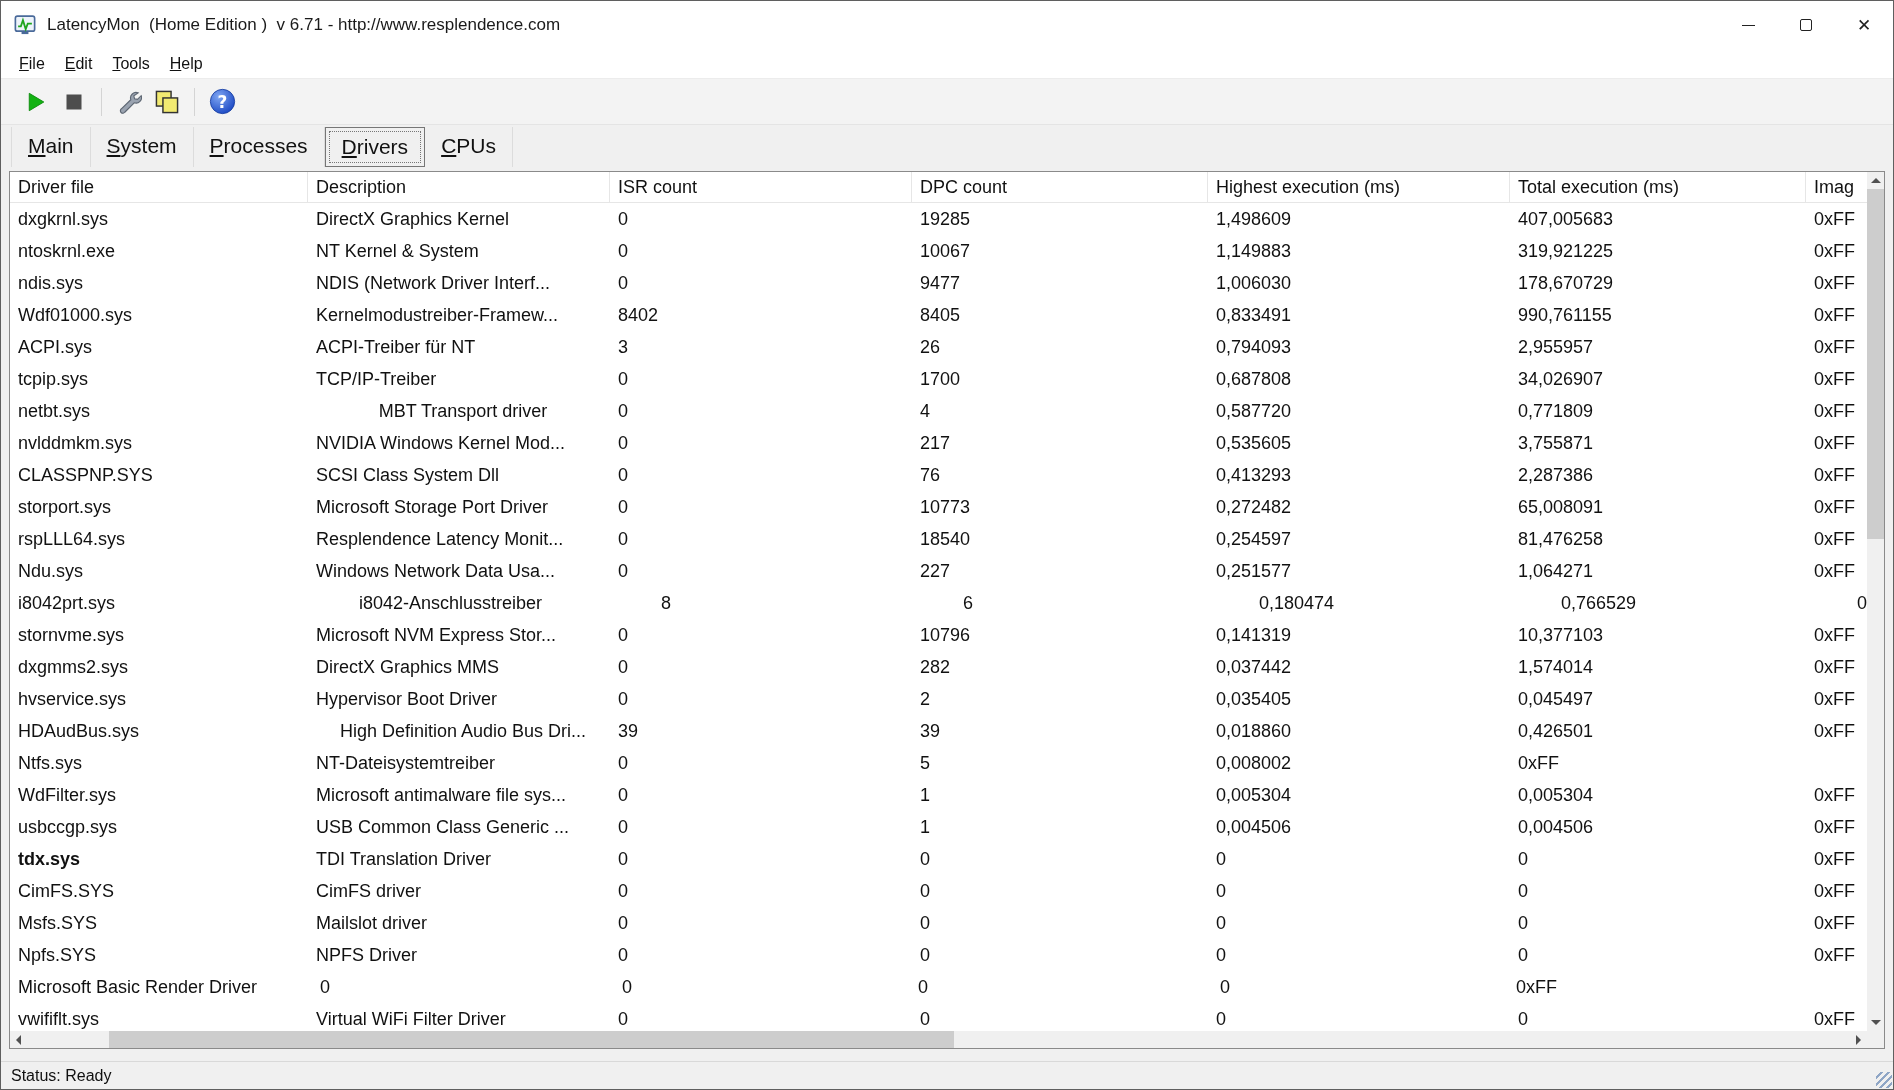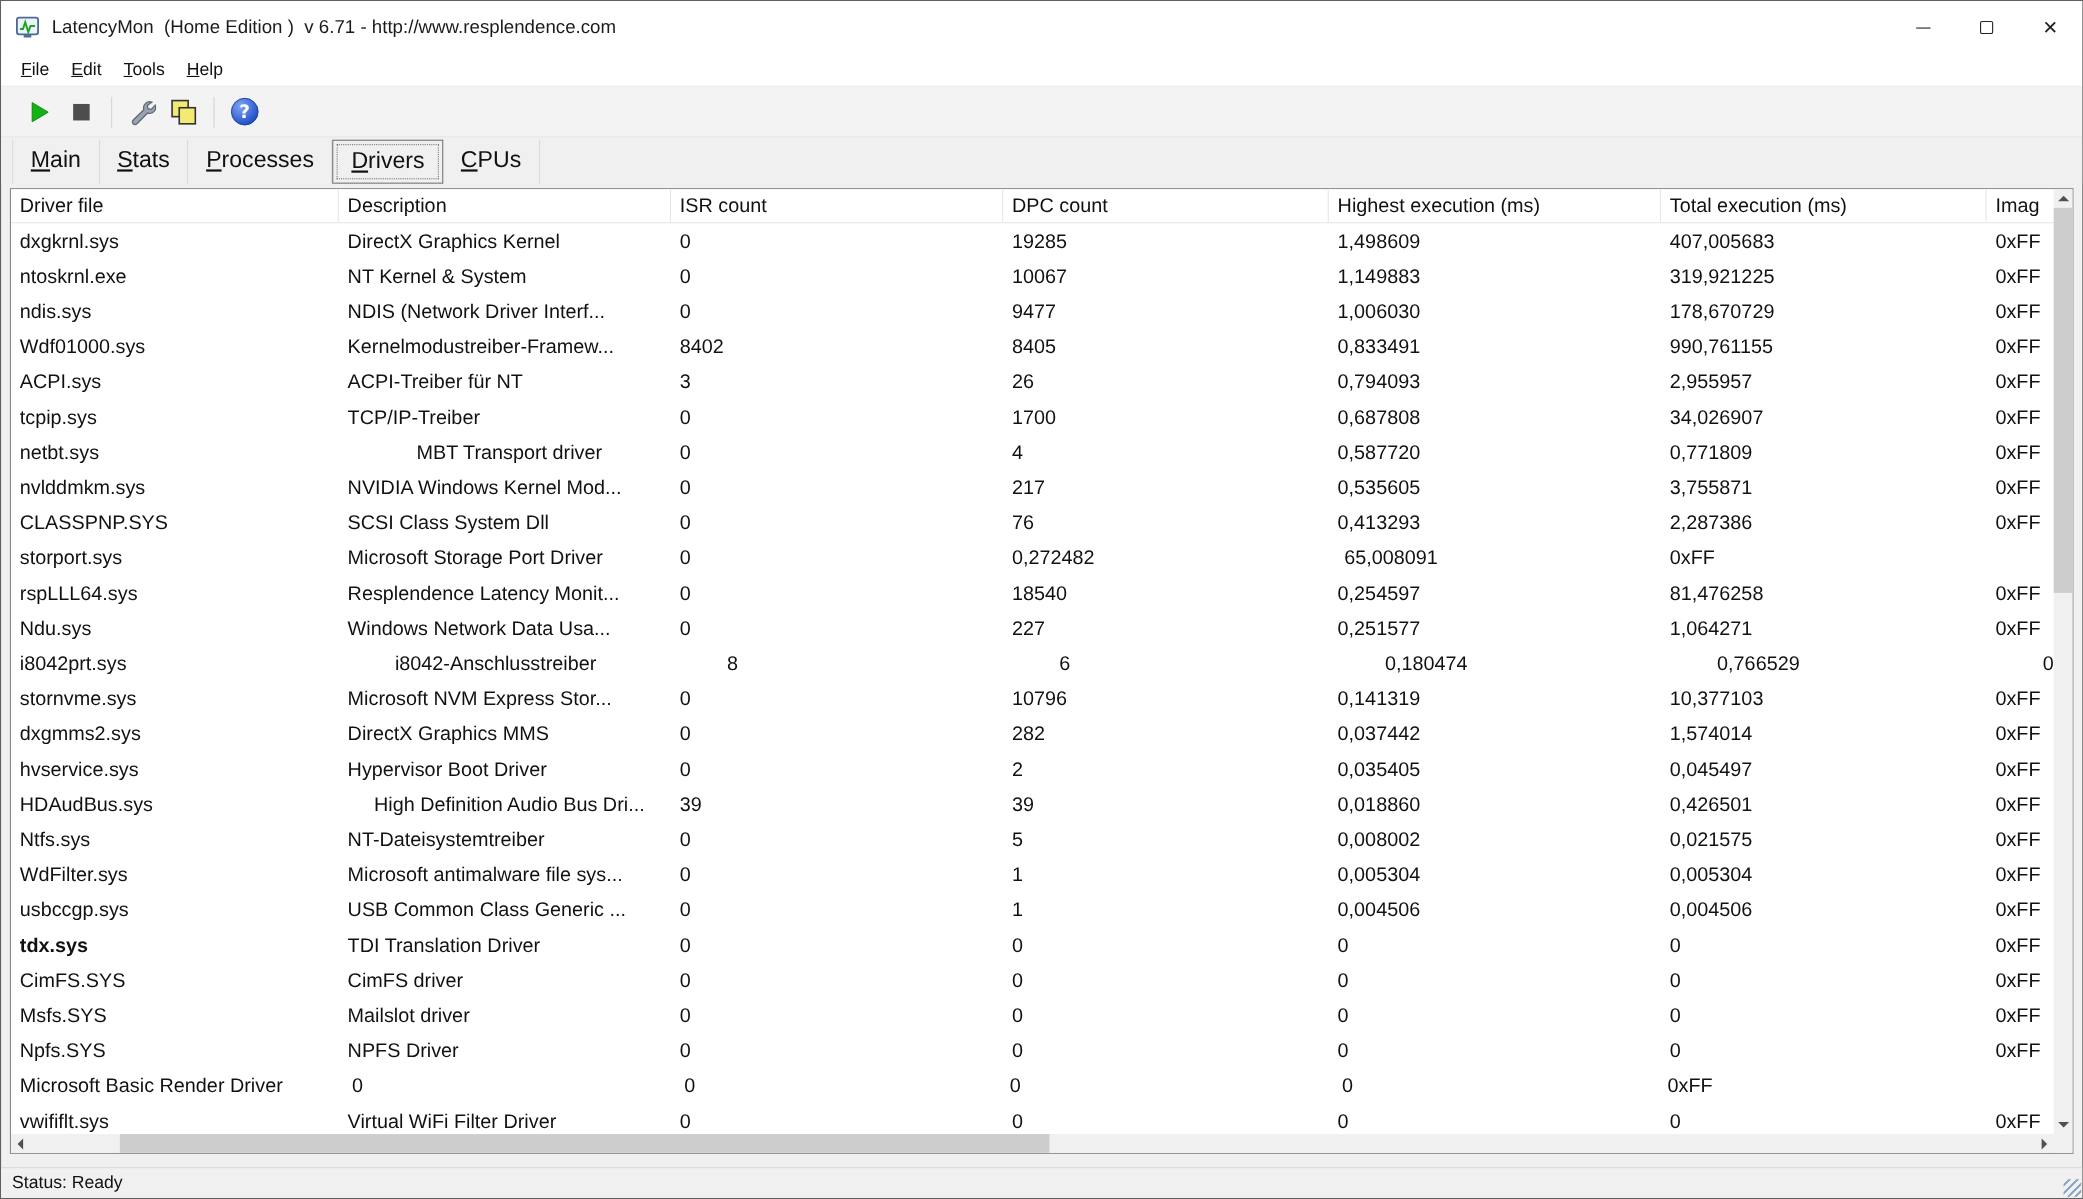--- a/index.html
+++ b/index.html
@@ -137,21 +137,21 @@
           </radialGradient>
         </defs>
         <circle cx="10" cy="10" r="9" fill="url(#hg)" stroke="#143a9e" stroke-width="0.6"></circle>
         <text x="10" y="14.6" text-anchor="middle" font-size="12.5" font-weight="bold" font-family="DejaVu Sans, sans-serif" fill="#ffffff">?</text>
       </svg>
     </div>
   </div>
 
   <div class="tabstrip">
     <div class="tab">Main</div>
-    <div class="tab">Stats</div>
+    <div class="tab">System</div>
     <div class="tab">Processes</div>
     <div class="tab active">Drivers</div>
     <div class="tab">CPUs</div>
   </div>
 
   <div class="listview">
     <div class="lv-main">
       <div class="lv-header" id="lv-header">
           <div class="hcell" style="width: 298px;">Driver file</div>
           <div class="hcell" style="width: 302px;">Description</div>
@@ -240,20 +240,21 @@
             <div class="cell" style="width: 302px;">0</div>
             <div class="cell" style="width: 296px;">76</div>
             <div class="cell" style="width: 302px;">0,413293</div>
             <div class="cell" style="width: 296px;">2,287386</div>
             <div class="cell" style="width: 200px;">0xFF</div>
           </div>
           <div class="lv-row">
             <div class="cell" style="width: 298px;">storport.sys</div>
             <div class="cell" style="width: 302px;">Microsoft Storage Port Driver</div>
             <div class="cell" style="width: 302px;">0</div>
+            <div class="cell" style="width: 296px;">10773</div>
             <div class="cell" style="width: 302px;">0,272482</div>
             <div class="cell" style="width: 296px;">65,008091</div>
             <div class="cell" style="width: 200px;">0xFF</div>
           </div>
           <div class="lv-row">
             <div class="cell" style="width: 298px;">rspLLL64.sys</div>
             <div class="cell" style="width: 302px;">Resplendence Latency Monit...</div>
             <div class="cell" style="width: 302px;">0</div>
             <div class="cell" style="width: 296px;">18540</div>
             <div class="cell" style="width: 302px;">0,254597</div>
@@ -313,21 +314,20 @@
             <div class="cell" style="width: 302px;">0,018860</div>
             <div class="cell" style="width: 296px;">0,426501</div>
             <div class="cell" style="width: 200px;">0xFF</div>
           </div>
           <div class="lv-row">
             <div class="cell" style="width: 298px;">Ntfs.sys</div>
             <div class="cell" style="width: 302px;">NT-Dateisystemtreiber</div>
             <div class="cell" style="width: 302px;">0</div>
             <div class="cell" style="width: 296px;">5</div>
             <div class="cell" style="width: 302px;">0,008002</div>
-            <div class="cell" style="width: 296px;">0,021575</div>
             <div class="cell" style="width: 200px;">0xFF</div>
           </div>
           <div class="lv-row">
             <div class="cell" style="width: 298px;">WdFilter.sys</div>
             <div class="cell" style="width: 302px;">Microsoft antimalware file sys...</div>
             <div class="cell" style="width: 302px;">0</div>
             <div class="cell" style="width: 296px;">1</div>
             <div class="cell" style="width: 302px;">0,005304</div>
             <div class="cell" style="width: 296px;">0,005304</div>
             <div class="cell" style="width: 200px;">0xFF</div>

